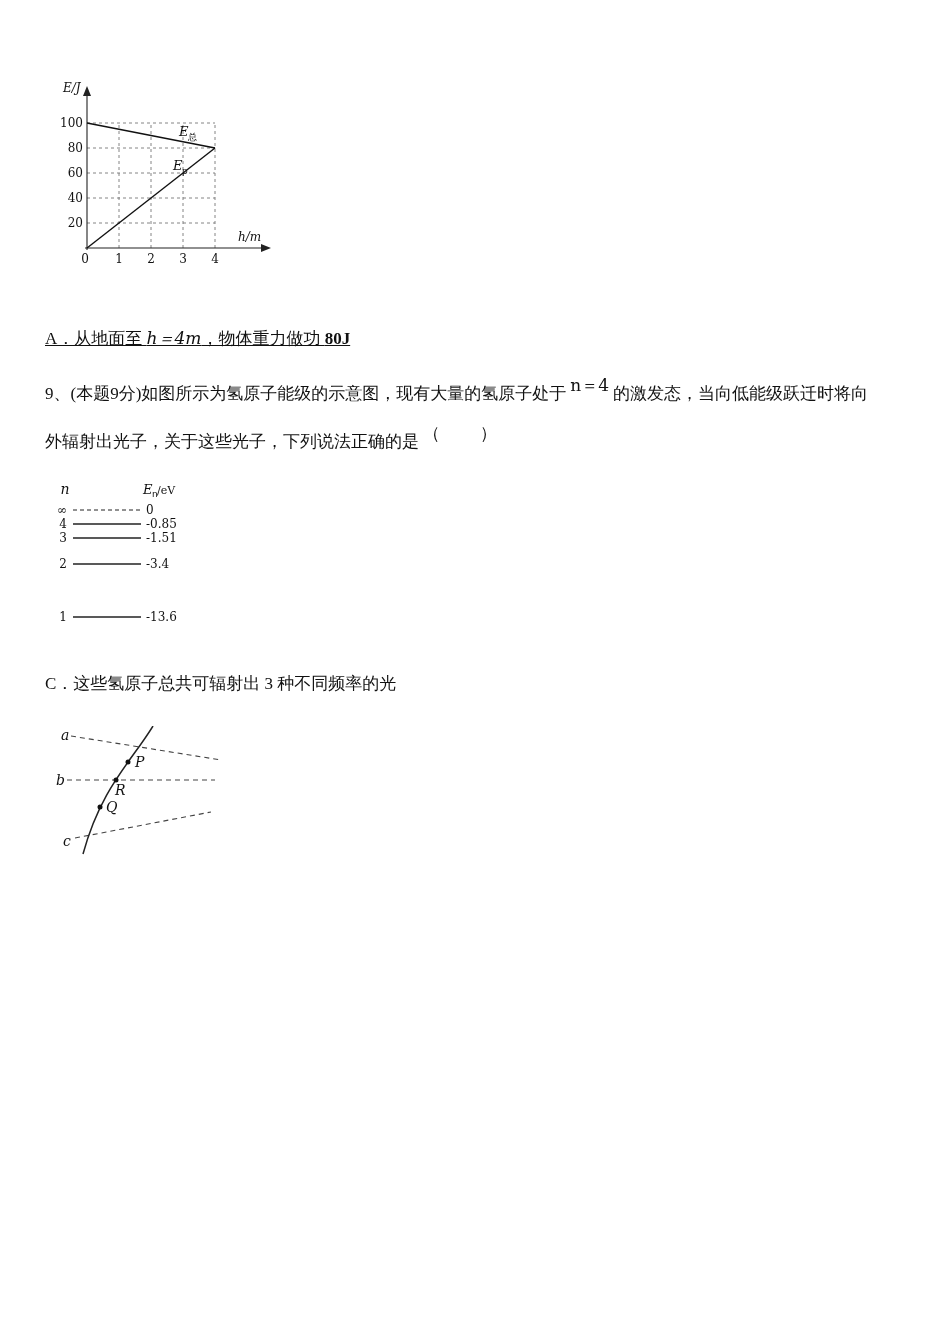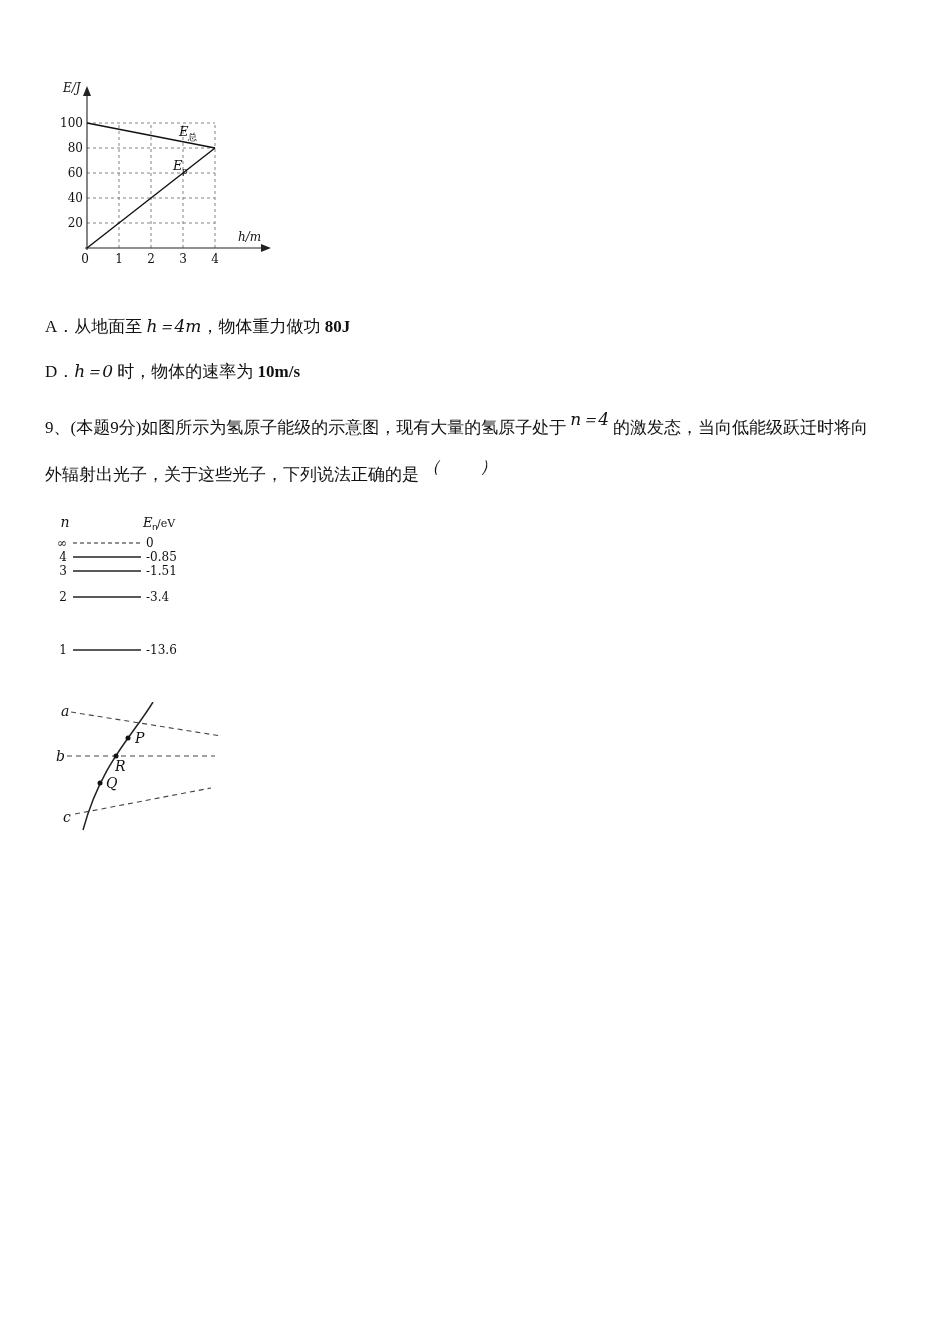--- a/index.html
+++ b/index.html
@@ -12,29 +12,29 @@
     color:#111;
     font-family:"Liberation Serif","DejaVu Serif",serif;
     font-size:17px;
     overflow:hidden;
   }
   .figure{display:block;}
   .graph-figure{margin:0 0 26px 10px;}
   .energy-figure{margin:16px 0 30px 8px;}
   .q10-figure{margin:12px 0 0 8px;}
 
-  .options-block{margin-top:30px;}
+  .options-block{margin-top:42px;text-decoration:underline;}
   .option-row{margin:0 0 18px 0;line-height:1.55;}
   .q9-option{margin:0 0 27px 0;line-height:1.8;}
 
   .q-para{line-height:2.75;margin:6px 0 2px 0;}
   .var{font-family:"DejaVu Serif",serif;font-style:italic;}
   .bold{font-weight:bold;}
   .formula{
-    font-family:"DejaVu Serif",serif;font-style:italic;
+    font-family:"DejaVu Serif",serif;
     display:inline-block;transform:translateY(-8px);
     margin:0 4px;
   }
   .paren{letter-spacing:2px;}
   .boxes{
     display:inline-block;transform:translateY(-5px);
     font-size:13px;letter-spacing:1px;margin:0 4px;
     font-family:"DejaVu Sans",sans-serif;color:#222;
   }
 
@@ -101,21 +101,20 @@
 
       <text class="slab" x="124" y="58">E</text>
       <text class="ssub" x="133" y="62">总</text>
       <text class="slab" x="118" y="92">E</text>
       <text class="ssub" x="127" y="96">p</text>
     </svg>
   </div>
 
   <div class="options-block">
     <div class="option-row"><span>A．从地面至 </span><span class="var">h＝4m</span><span>，物体重力做功 </span><span class="bold">80J</span></div>
-    <div class="option-row"><span>D．</span><span class="var">h＝0</span><span> 时，物体的速率为 </span><span class="bold">10m/s</span></div>
   </div>
 
   <p class="q-para"><span>9、(本题9分)如图所示为氢原子能级的示意图，现有大量的氢原子处于</span><span class="formula">n＝4</span><span>的激发态，当向低能级跃迁时将向外辐射出光子，关于这些光子，下列说法正确的是</span><span class="formula paren">（　　）</span></p>
 
   <div class="figure energy-figure">
     <svg width="215" height="152" viewBox="0 0 215 152">
       <text class="vlab" x="12" y="12" text-anchor="middle">n</text>
       <text class="slab" x="90" y="12">E</text>
       <text class="ssub" x="99" y="15">n</text>
       <text class="eunit" x="104" y="12">/eV</text>
@@ -136,20 +135,21 @@
       <line class="level" x1="20" y1="82" x2="88" y2="82"></line>
       <text class="evalue" x="93" y="86">-3.4</text>
 
       <text class="nlab" x="14" y="139" text-anchor="end">1</text>
       <line class="level" x1="20" y1="135" x2="88" y2="135"></line>
       <text class="evalue" x="93" y="139">-13.6</text>
     </svg>
   </div>
 
   <div>
+    <div class="q9-option"><span>C．这些氢原子总共可辐射出 3 种不同频率的光</span><span class="formula"></span><span></span><span class="formula"></span><span></span></div>
   </div>
 
 
   <div class="figure q10-figure">
     <svg width="230" height="140" viewBox="0 0 230 140">
       <line class="equi" x1="18" y1="10" x2="168" y2="34"></line>
       <line class="equi" x1="14" y1="54" x2="162" y2="54"></line>
       <line class="equi" x1="22" y1="112" x2="158" y2="86"></line>
       <path class="traj" d="M100,0 C78,36 48,62 30,128"></path>
       <circle class="dot" cx="75" cy="36" r="2.5"></circle>

